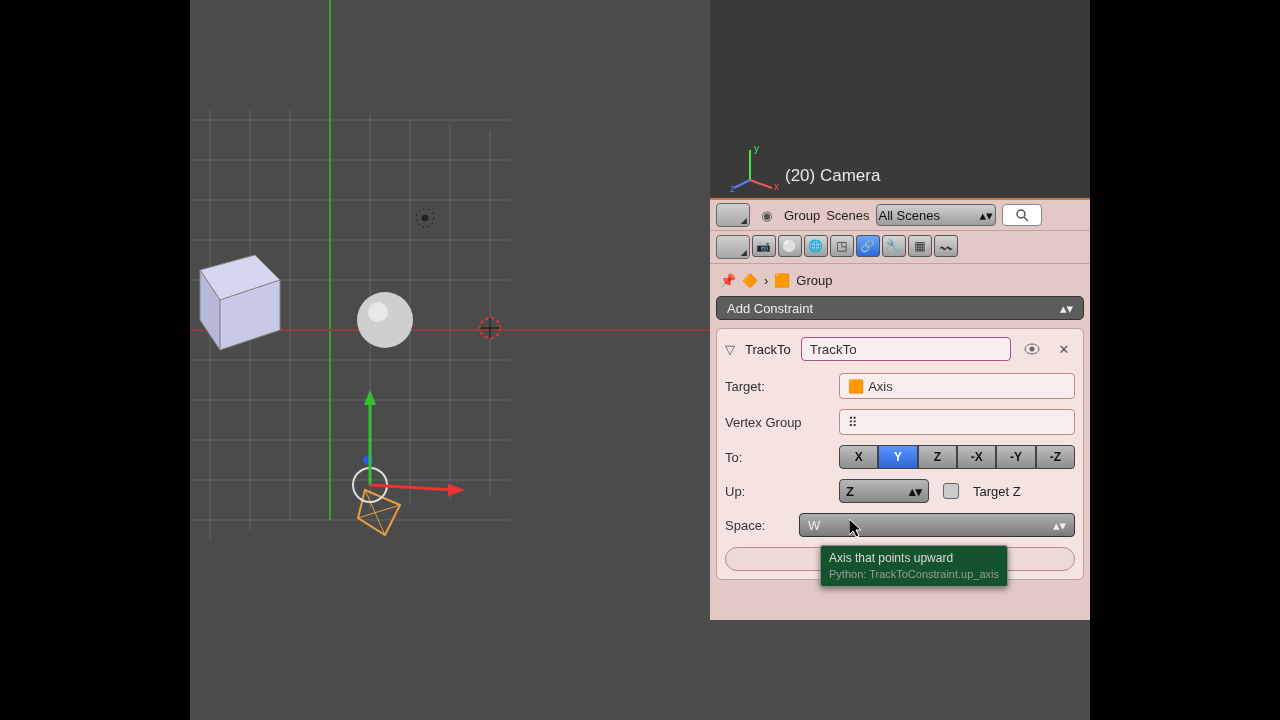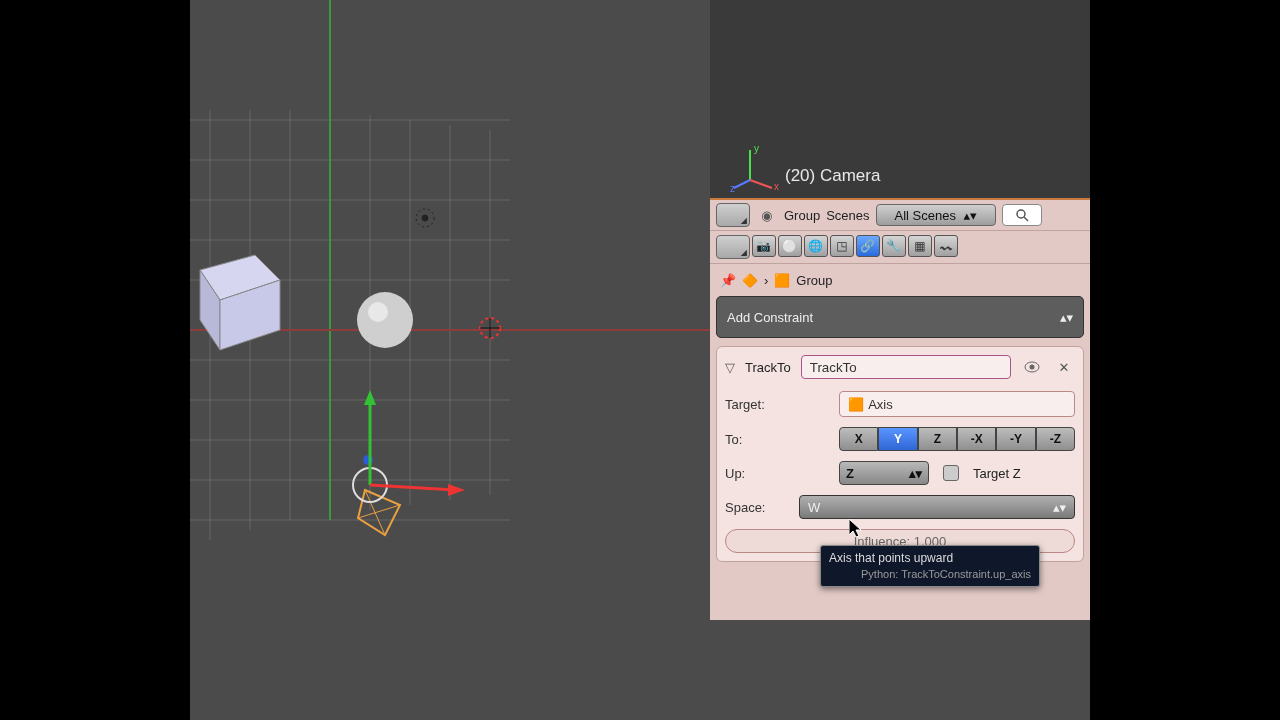--- a/index.html
+++ b/index.html
@@ -53,21 +53,21 @@
     content:"◢"; font-size:8px; position:absolute; right:2px; bottom:1px; color:#333;
   }
   .hdr-link {
     color: #222; font-size: 13px; cursor: pointer;
   }
   .scene-sel {
     flex: 0 0 120px; height: 22px;
     background: linear-gradient(#cfcfcf,#9d9d9d);
     border: 1px solid #666; border-radius: 4px;
     display:flex;align-items:center;justify-content:space-between;
-    padding: 0 18px; color:#111; cursor:pointer;
+    padding: 0 2px; color:#111; cursor:pointer;
   }
   .search-box {
     width: 40px; height: 22px;
     background:#fff; border:1px solid #888; border-radius:4px;
     display:flex;align-items:center;justify-content:center;
   }
   .tab-row {
     display:flex; gap:2px; padding:4px 6px;
     border-bottom:1px solid #bfa3a0;
   }
@@ -87,21 +87,21 @@
     padding:8px 10px;
     color:#222;
   }
   .bc-icon {
     width:16px;height:16px;display:inline-flex;align-items:center;justify-content:center;
   }
   .panel-body { padding: 0 6px 8px; }
   .dropdown-bar {
     background:#5d5d5d;color:#eee;
     border:1px solid #333;border-radius:5px;
-    height:42px;display:flex;align-items:center;justify-content:space-between;
+    height:24px;display:flex;align-items:center;justify-content:space-between;
     padding:0 10px;margin-bottom:8px;cursor:pointer;
   }
   .constraint-box {
     background:#f4e3e1;
     border:1px solid #bfa3a0;border-radius:6px;
     padding:8px;
   }
   .c-header {
     display:flex;align-items:center;gap:10px;margin-bottom:12px;
   }
@@ -155,27 +155,27 @@
     padding:0 8px;color:#eee;cursor:pointer;
   }
   .influence {
     height:24px;border:1px solid #b88;border-radius:12px;
     background:#eedad6;
     display:flex;align-items:center;justify-content:center;
     color:#666;margin-top:6px;
   }
   .tooltip {
     position:absolute;
-    background:#0f172a;color:#dcdcdc;
+    background:#14532d;color:#dcdcdc;
     border:1px solid #888;border-radius:3px;
     padding:4px 8px;font-size:12px;line-height:1.4;
     box-shadow:0 2px 6px rgba(0,0,0,.5);
     z-index:50;
   }
-  .tooltip .py { color:#9a9a9a;font-size:11px;margin-left:32px; }
+  .tooltip .py { color:#9a9a9a;font-size:11px; }
   .cursor {
     position:absolute;width:14px;height:20px;z-index:60;
   }
   .l-black { position:absolute; left:0; top:0; width:190px; height:720px; background:#000; }
   .r-black { position:absolute; left:1090px; top:0; width:190px; height:720px; background:#000; }
   .below-panel {
     position:absolute; left:710px; top:620px; width:380px; height:100px;
     background:#4b4b4b;
   }
   svg { display:block; }
@@ -327,20 +327,26 @@
       </div>
 
       <div class="field-row">
         <div class="field-label">Target:</div>
         <div class="text-input">
           <span>🟧</span>
           <span>Axis</span>
         </div>
       </div>
 
+      <div class="field-row">
+        <div class="field-label">Vertex Group</div>
+        <div class="text-input">
+          <span>⠿</span>
+        </div>
+      </div>
 
       <div class="field-row">
         <div class="field-label">To:</div>
         <div class="axis-btns">
           <div class="axis-b">X</div>
           <div class="axis-b sel">Y</div>
           <div class="axis-b">Z</div>
           <div class="axis-b">-X</div>
           <div class="axis-b">-Y</div>
           <div class="axis-b">-Z</div>

